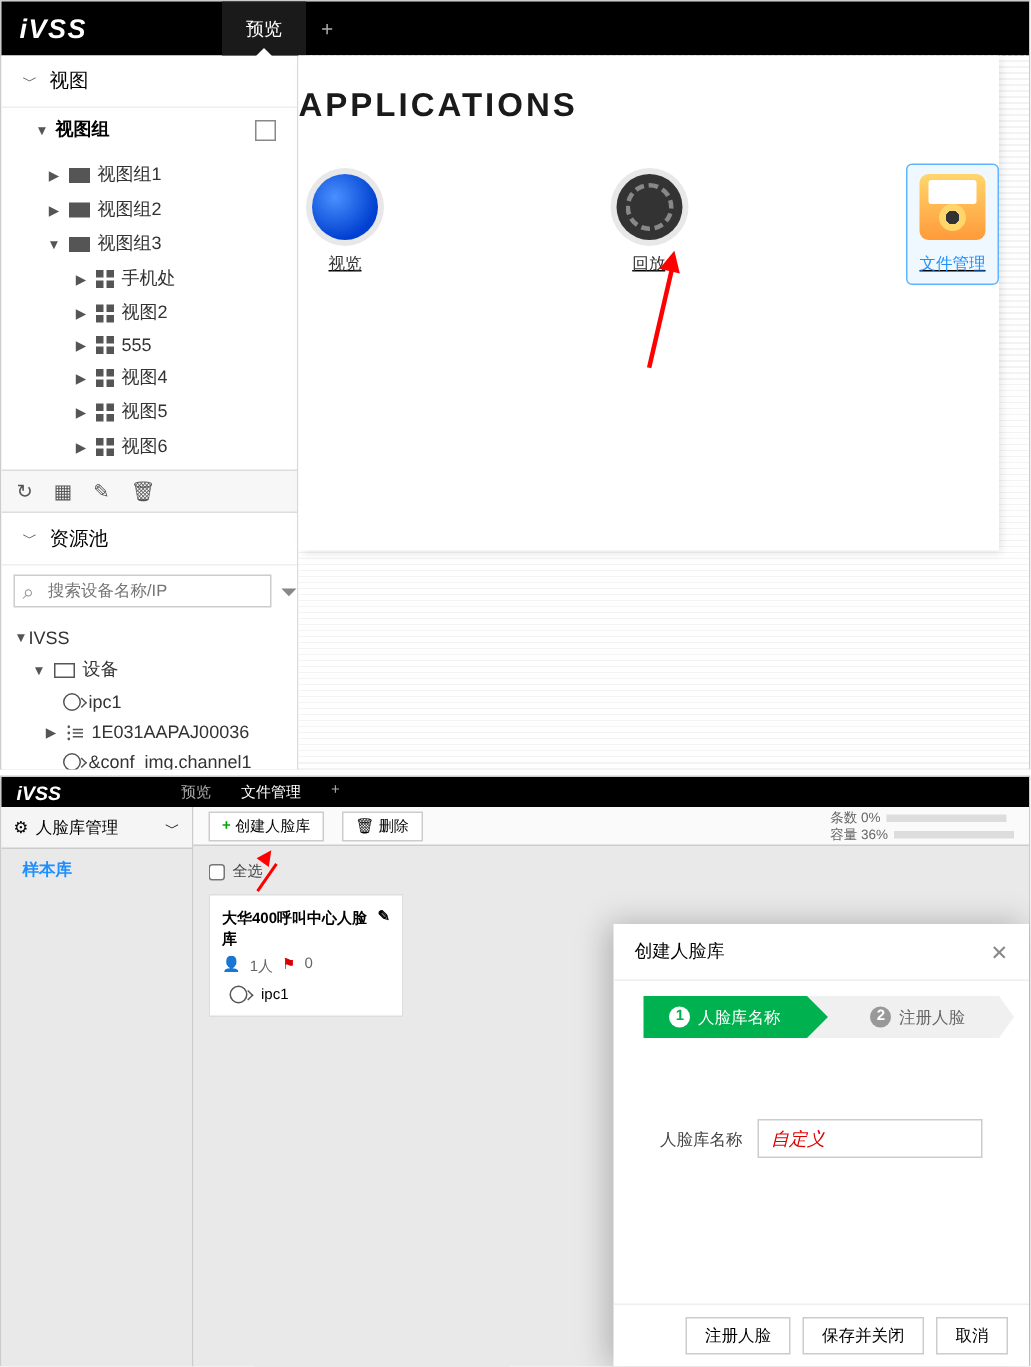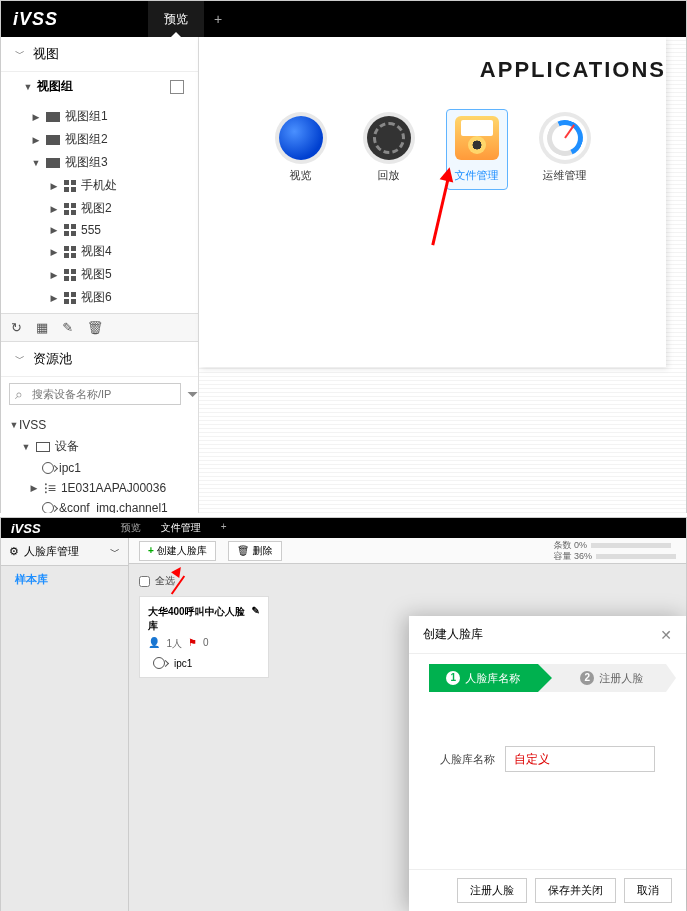--- a/index.html
+++ b/index.html
@@ -40,22 +40,22 @@
   .toolbar-row { display:flex;border-top:1px solid #ddd;border-bottom:1px solid #ddd;padding:6px 10px;gap:14px;background:#f7f7f7;}
   .toolbar-row span { font-size:13px;color:#555;cursor:pointer;}
   .search-row { padding: 6px 8px; display:flex; gap:6px; align-items:center;}
   .search-row input { flex:1; border:1px solid #ccc; padding:4px 6px 4px 22px; font-size:11px; background: #fff; }
   .search-wrap { position:relative; flex:1;}
   .search-wrap::before { content:"⌕"; position:absolute; left:6px; top:3px; color:#999; font-size:14px;}
   .filter-ic { color:#888; font-size:14px; cursor:pointer;}
   
   .content-top { flex:1; position:relative; background: repeating-linear-gradient(0deg,#f3f3f3,#f3f3f3 1px,#fff 1px,#fff 4px),repeating-linear-gradient(90deg,#f3f3f3,#f3f3f3 1px,transparent 1px,transparent 4px); }
   .content-panel { position:absolute; left:0; top:0; right:20px; bottom:146px; background:#fff; box-shadow: 2px 2px 6px rgba(0,0,0,0.1);}
-  .apps-title { text-align:right; font-size:22px; font-weight:900; letter-spacing:2px; margin-top:20px; color:#1a1a1a;}
-  .apps-grid { display:flex; gap:26px; justify-content:center; margin-top:26px;}
+  .apps-title { text-align:left; font-size:22px; font-weight:900; letter-spacing:2px; margin-top:20px; color:#1a1a1a;}
+  .apps-grid { display:flex; gap:26px; justify-content:space-between; margin-top:26px;text-decoration:underline;}
   .app-item { width:62px; text-align:center; cursor:pointer; padding:6px; border:1px solid transparent; border-radius:4px;}
   .app-item.sel { border:1px solid #5fb4ff; background:#f0f8ff;}
   .app-icon { width:44px; height:44px; margin:0 auto 8px; border-radius:50%; position:relative;}
   .app-label { font-size:11px; color:#333;}
   .app-item.sel .app-label { color:#1f8fff;}
   
   .ic-preview { background: radial-gradient(circle at 35% 35%, #4a90ff, #0040d0 70%); box-shadow: 0 0 0 4px #e8e8e8;}
   .ic-playback { background:#333; box-shadow: 0 0 0 4px #e8e8e8;}
   .ic-playback::after{content:"";position:absolute;inset:6px;border:3px dashed #888;border-radius:50%;}
   .ic-smart { background: linear-gradient(135deg,#1a5fd4,#0a3a8a);}
@@ -108,21 +108,21 @@
   .step1 { background:#00b14f; color:#fff;}
   .step1::after { content:""; position:absolute; right:-14px; top:0; width:0;height:0;border-top:14px solid transparent;border-bottom:14px solid transparent;border-left:14px solid #00b14f; z-index:2;}
   .step2 { background:#f0f0f0; color:#666; padding-left:20px;}
   .step2::before { content:""; position:absolute; left:0; top:0; width:0;height:0;border-top:14px solid transparent;border-bottom:14px solid transparent;border-left:14px solid #fff;}
   .step2::after { content:""; position:absolute; right:-10px; top:0; width:0;height:0;border-top:14px solid transparent;border-bottom:14px solid transparent;border-left:10px solid #f0f0f0;}
   .step .num { display:inline-block;width:14px;height:14px;border-radius:50%;background:#fff;color:#00b14f;text-align:center;line-height:14px;font-size:10px;margin-right:5px;font-weight:bold;}
   .step2 .num { background:#999;color:#fff;}
   .dlg-body { position:absolute;top:130px;left:0;right:0;bottom:40px;display:flex;align-items:flex-start;justify-content:center;}
   .field-row { display:flex; align-items:center; gap:10px; font-size:11px;}
   .field-row label { color:#444;}
-  .field-row input { border:1px solid #ccc; padding:5px 8px; width:150px; font-size:12px; color:#d00;}
+  .field-row input { border:1px solid #ccc; padding:5px 8px; width:150px; font-size:12px; color:#d00;font-style:italic;}
   .dlg-footer { position:absolute; bottom:0; left:0; right:0; padding:8px 14px; display:flex; justify-content:flex-end; gap:8px; border-top:1px solid #eee;}
   .dlg-footer button { border:1px solid #ccc; background:#fff; padding:4px 12px; font-size:11px; cursor:pointer;}
   .prog-bar { display:inline-block; width:80px; height:5px; background:#ddd; vertical-align:middle; margin-left:4px;}
 </style>
 </head>
 <body>
 
 <div class="screenshot-top">
   <div class="topbar">
     <span class="logo">iVSS</span>
@@ -239,24 +239,20 @@
               <div class="app-label">视览</div>
             </div>
           <div class="app-item">
               <div class="app-icon ic-playback"></div>
               <div class="app-label">回放</div>
             </div>
           <div class="app-item sel">
               <div class="app-icon ic-file"></div>
               <div class="app-label">文件管理</div>
             </div>
-          <div class="app-item">
-              <div class="app-icon ic-ops"></div>
-              <div class="app-label">运维管理</div>
-            </div>
         </div>
         <div class="arrow">
             <div class="arrow-head"></div>
             <div class="arrow-line"></div>
           </div>
       </div>
     </div>
   </div>
 </div>
 

